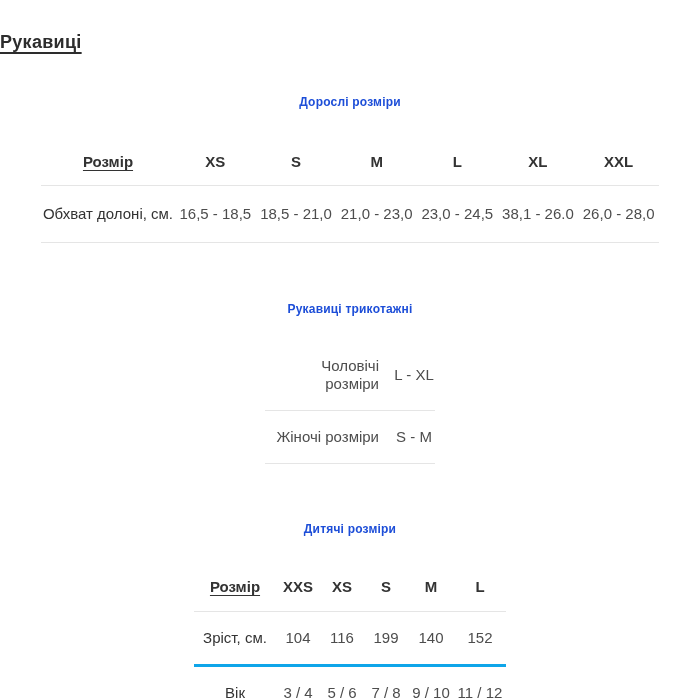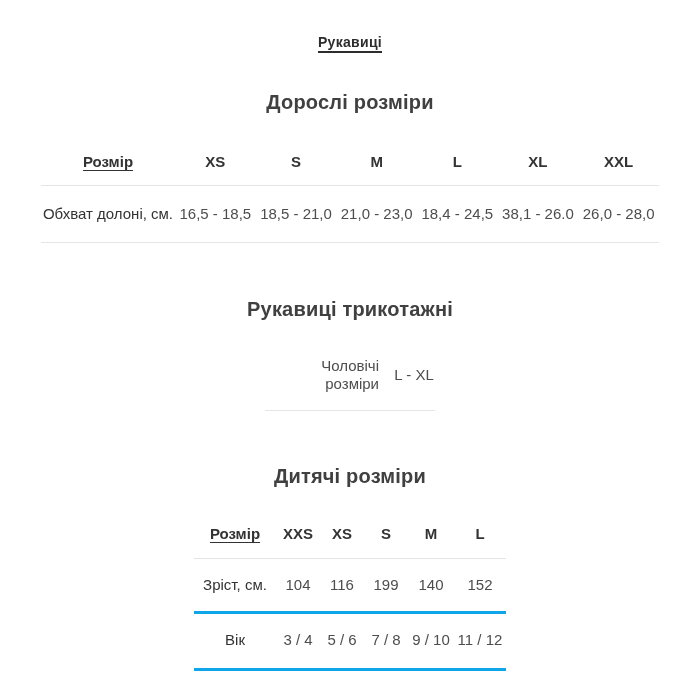--- a/index.html
+++ b/index.html
@@ -15,39 +15,38 @@
     color: #333333;
     -webkit-font-smoothing: antialiased;
   }
   .page {
     width: 700px;
     height: 700px;
     background: #ffffff;
   }
   .title {
     margin: 31px 0 0 0;
-    text-align: center;
-    font-size: 14px;
+    font-size: 18px;
     line-height: 22px;
     font-weight: 700;
     color: #2d2d2d;
     letter-spacing: 0.3px;
   }
   .title span {
     text-decoration: underline;
     text-underline-offset: 4px;
     text-decoration-thickness: 2px;
   }
   .section-heading {
     margin: 0;
     text-align: center;
-    font-size: 20px;
+    font-size: 12px;
     line-height: 18px;
     font-weight: 700;
-    color: #404040;
+    color: #1d4ed8;
     letter-spacing: 0.2px;
   }
   #adult-heading { margin-top: 40px; }
   #knit-heading  { margin-top: 57px; }
   #kids-heading  { margin-top: 56px; }
 
   table {
     border-collapse: collapse;
     table-layout: fixed;
   }
@@ -150,34 +149,38 @@
         <th>XL</th>
         <th>XXL</th>
       </tr>
     </thead>
     <tbody>
       <tr>
         <td class="bold-label">Обхват долоні, см.</td>
         <td class="val">16,5 - 18,5</td>
         <td class="val">18,5 - 21,0</td>
         <td class="val">21,0 - 23,0</td>
-        <td class="val">18,4 - 24,5</td>
+        <td class="val">23,0 - 24,5</td>
         <td class="val">38,1 - 26.0</td>
         <td class="val">26,0 - 28,0</td>
       </tr>
     </tbody>
   </table>
 
   <h2 class="section-heading" id="knit-heading">Рукавиці трикотажні</h2>
 
   <table class="knit-table">
     <tbody>
       <tr>
         <td class="val knit-label">Чоловічі розміри</td>
         <td class="val">L - XL</td>
+      </tr>
+      <tr>
+        <td class="val knit-label">Жіночі розміри</td>
+        <td class="val">S - M</td>
       </tr>
     </tbody>
   </table>
 
   <h2 class="section-heading" id="kids-heading">Дитячі розміри</h2>
 
   <table class="kids-table">
     <colgroup>
       <col style="width:82px">
       <col style="width:44px">

